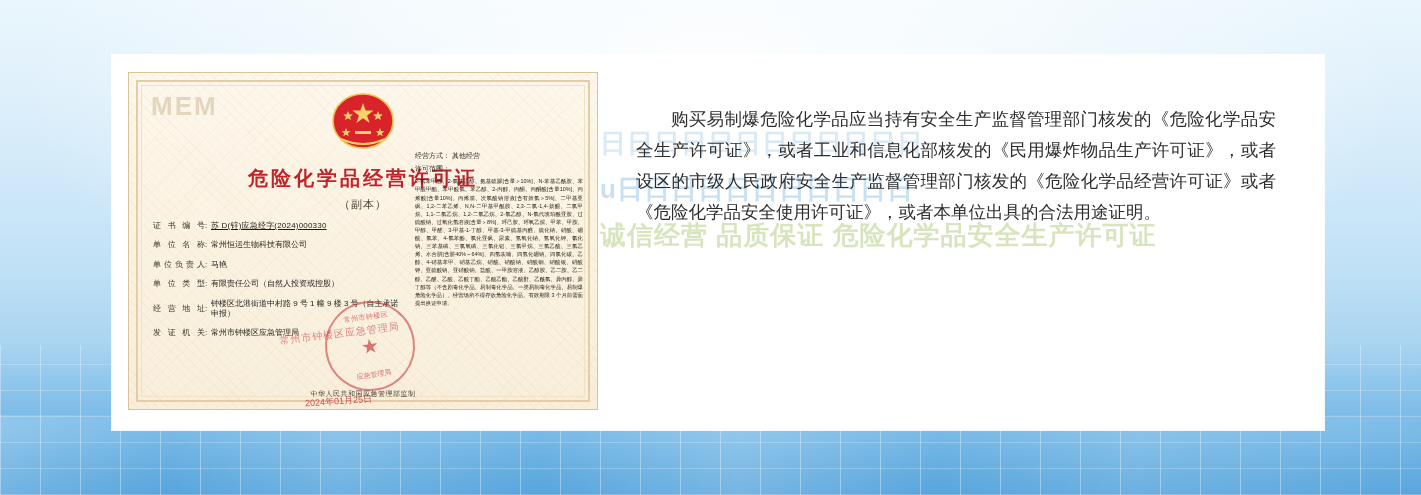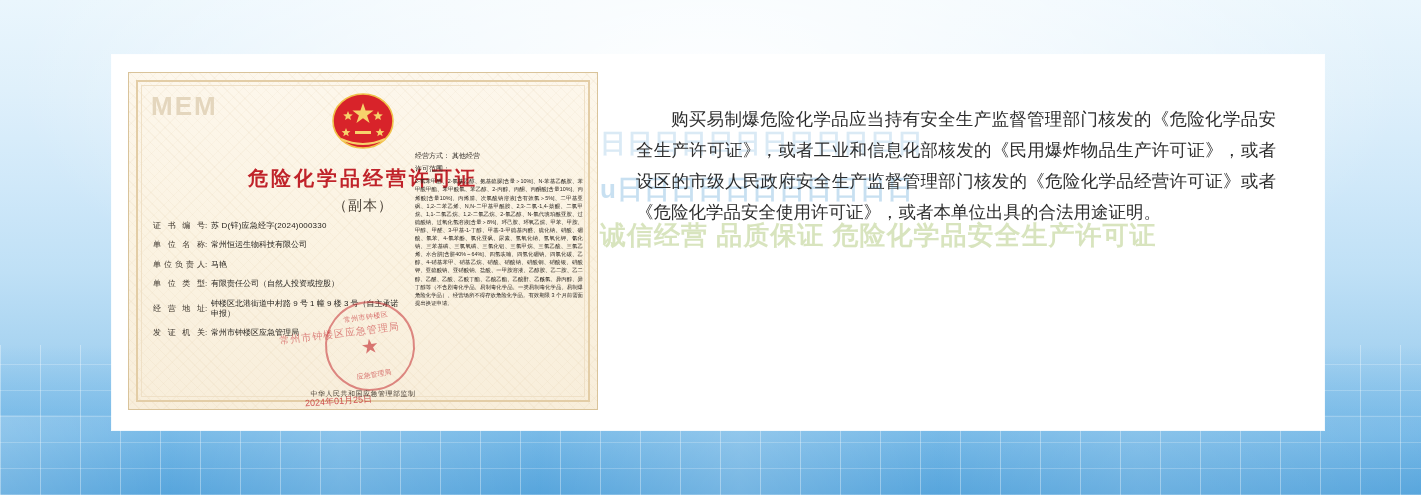--- a/index.html
+++ b/index.html
@@ -151,21 +151,21 @@
     font-weight: bold;
     color: #c0232a;
     letter-spacing: 3px;
   }
   .cert-subtitle {
     position: absolute;
     left: 0;
     right: 0;
     top: 124px;
     text-align: center;
-    font-size: 14px;
+    font-size: 11px;
     color: #4a4036;
     letter-spacing: 1px;
   }
 
   
   .fields {
     position: absolute;
     left: 24px;
     top: 148px;
     width: 250px;
@@ -186,21 +186,21 @@
     color: #3a332b;
     font-size: 8px;
   }
   .field-colon { flex: 0 0 6px; }
   .field-value {
     flex: 1;
     color: #1f1c18;
     font-size: 8px;
     word-break: break-all;
   }
-  .field-row.code .field-value { letter-spacing: 0.2px; }
+  .field-row.code .field-value { letter-spacing: 0.2px; text-decoration: underline; }
 
   
   .cert-right {
     position: absolute;
     left: 286px;
     top: 78px;
     width: 168px;
     font-size: 5.5px;
     color: #2b2621;
     line-height: 1.45;

